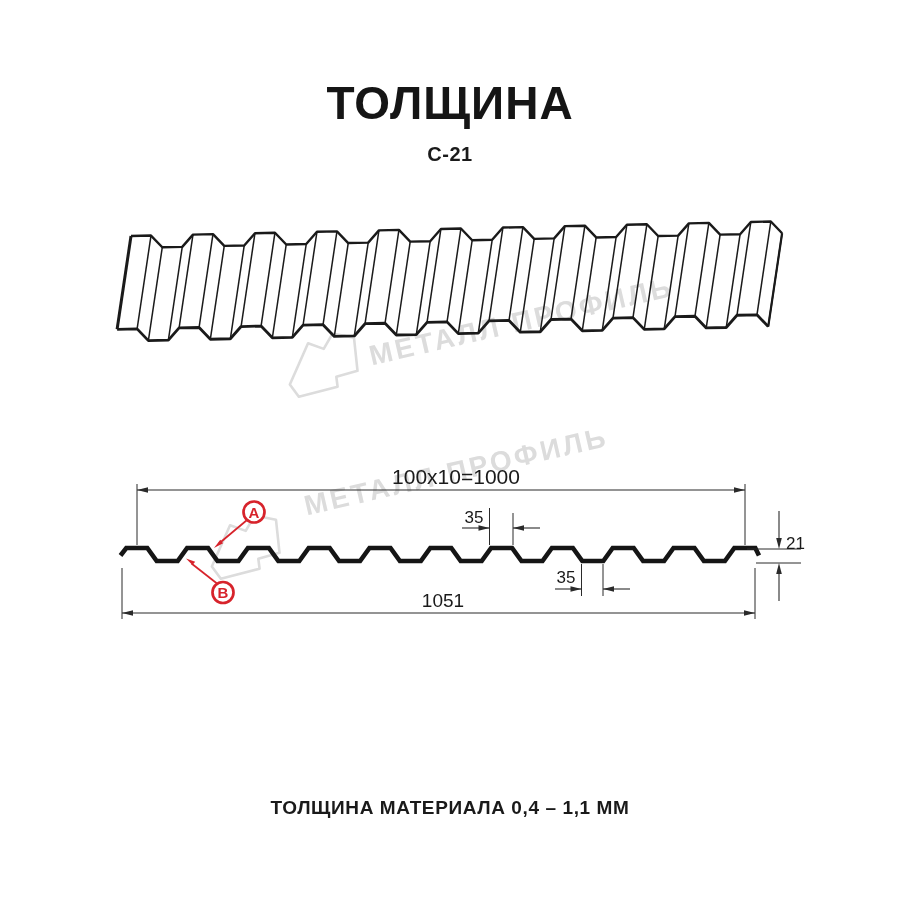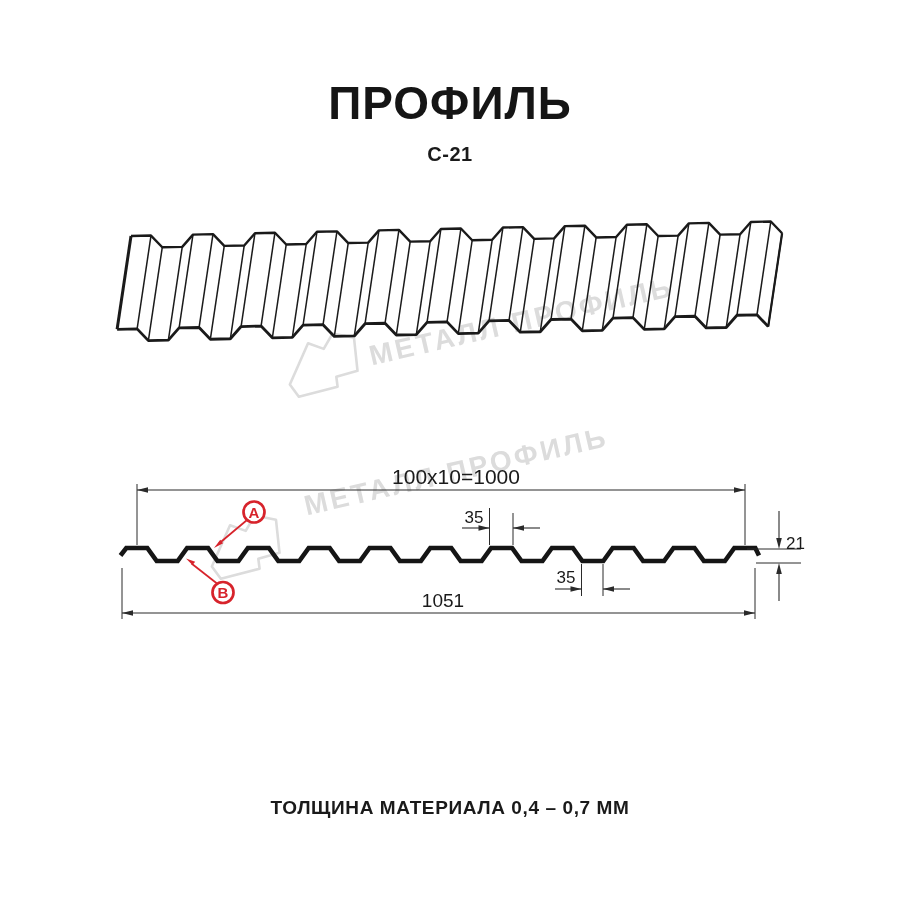--- a/index.html
+++ b/index.html
@@ -24,21 +24,21 @@
   .ext-line{stroke:#2a2a2a;stroke-width:1;fill:none;}
   .dim-arrow{fill:#2a2a2a;stroke:none;}
   .dim-text{font-family:"Liberation Sans",sans-serif;fill:#1a1a1a;}
   .wm{fill:#dcdcdc;font-weight:700;font-size:28px;letter-spacing:3px;font-family:"Liberation Sans",sans-serif;}
   .wm-logo{fill:none;stroke:#dcdcdc;stroke-width:2.6;stroke-linejoin:round;}
   .red-ann{stroke:#d7232b;}
 </style>
 </head>
 <body>
 
-<div class="page-title">ПРОФИЛЬ</div>
+<div class="page-title">ТОЛЩИНА</div>
 <div class="model-label">С-21</div>
 
 <svg id="drawing" width="900" height="900" viewBox="0 0 900 900">
 
   <g transform="translate(278,342) rotate(-13)">
     <polygon class="wm-logo" points="2,44 29,8 43,17 55,4 75,13 71,46 49,47 48,57 8,58"></polygon>
     <text class="wm" x="86" y="44">МЕТАЛЛ ПРОФИЛЬ</text>
   </g>
 
   <g>
@@ -159,13 +159,13 @@
   </g>
 
   <g>
     <line class="red-ann" x1="217" y1="583.5" x2="191.5" y2="563.5" stroke-width="1.7"></line>
     <polygon fill="#d7232b" points="186,558.5 195.2,561.7 192.4,565.1"></polygon>
     <circle cx="223" cy="592.5" r="10.5" fill="#ffffff" stroke="#d7232b" stroke-width="2.7"></circle>
     <text x="223" y="598.3" font-size="15" font-weight="700" fill="#d7232b" text-anchor="middle" font-family="Liberation Sans, sans-serif">В</text>
   </g>
 </svg>
 
-<div class="thickness-label">ТОЛЩИНА МАТЕРИАЛА 0,4 – 0,7 ММ</div>
+<div class="thickness-label">ТОЛЩИНА МАТЕРИАЛА 0,4 – 1,1 ММ</div>
 
 </body></html>

